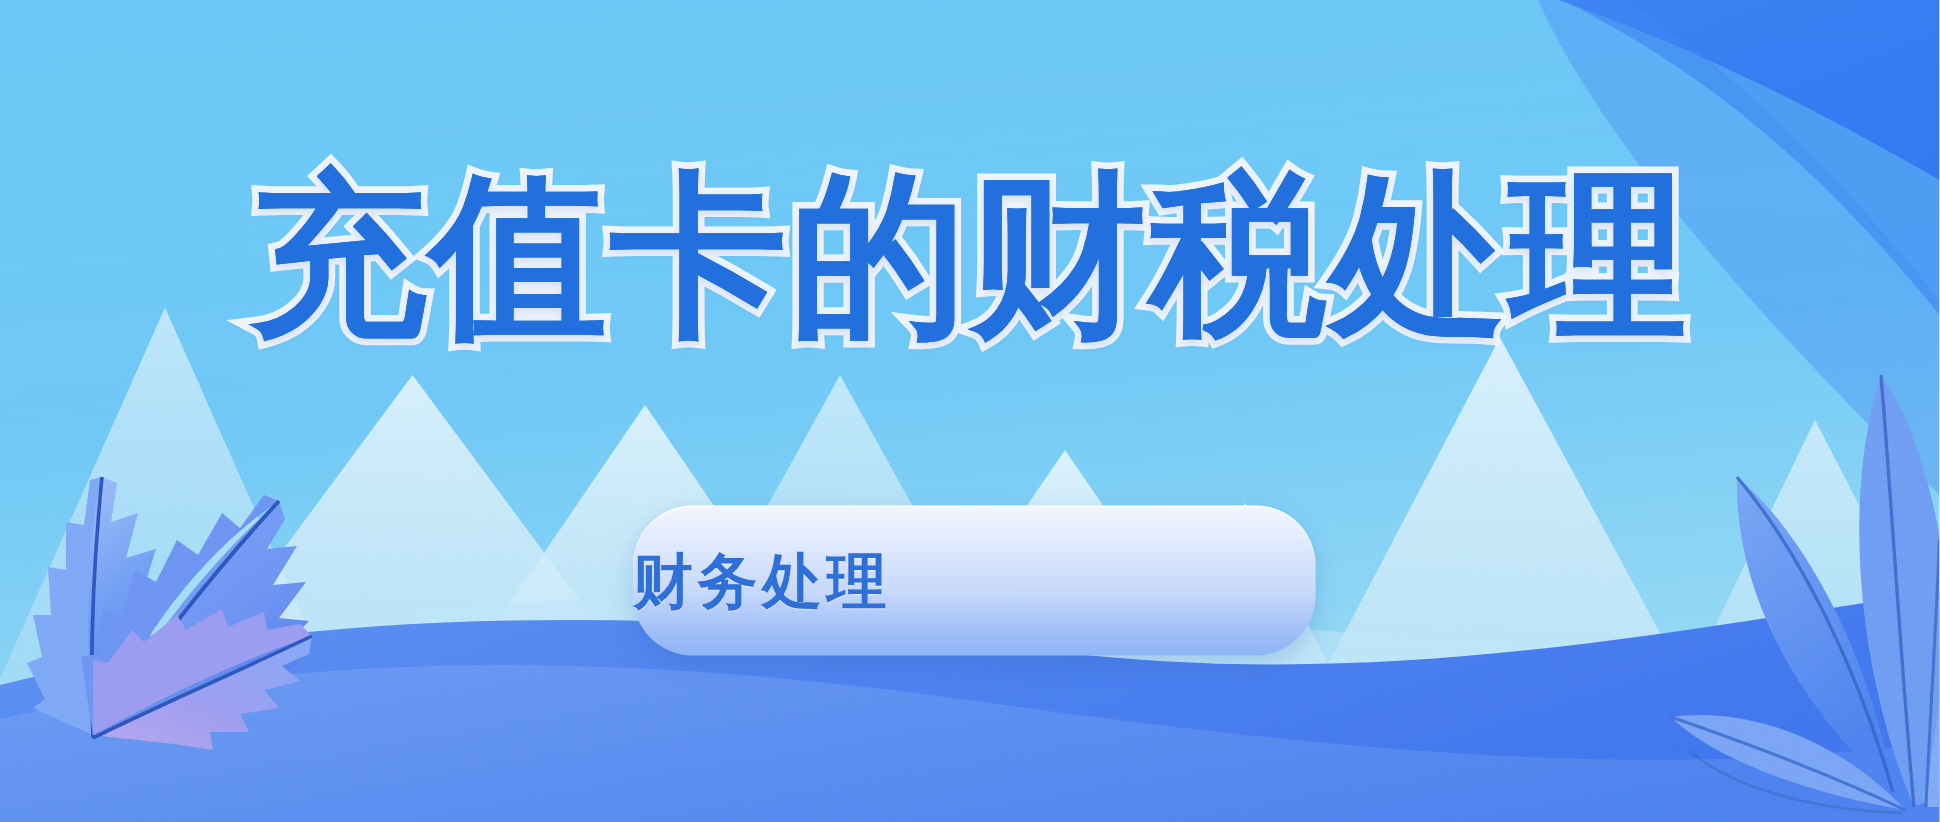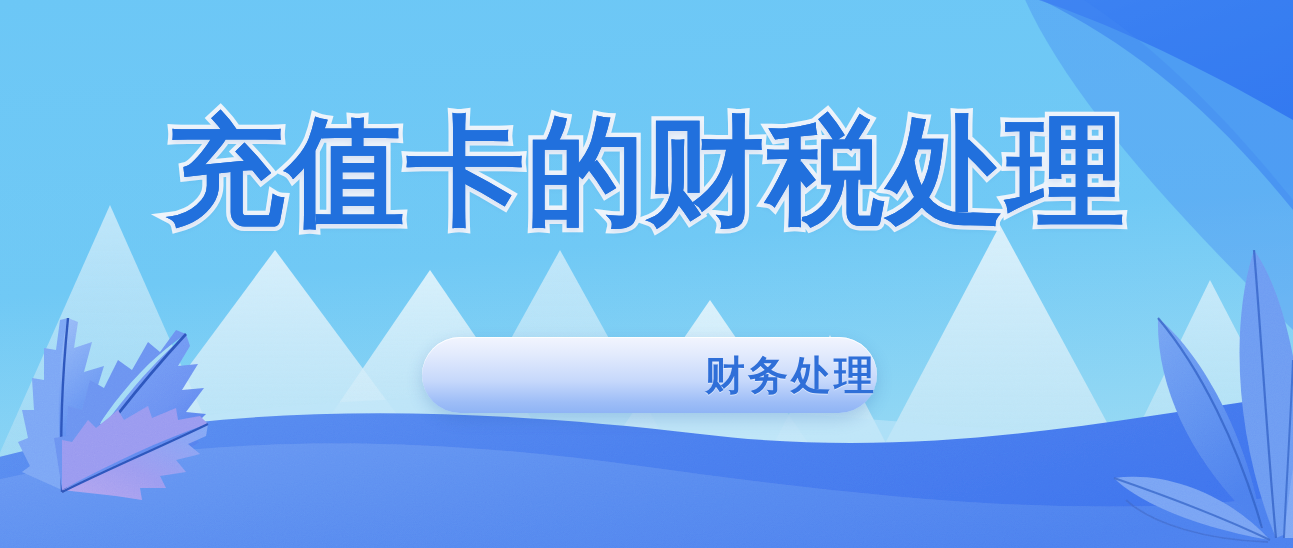--- a/index.html
+++ b/index.html
@@ -38,25 +38,25 @@
     font-weight:bold;
     letter-spacing:2px;
     color:#2170dd;
     white-space:nowrap;
   }
 
   
   #pill{
     position:absolute;
     left:422px;top:337px;
-    width:455px;height:76px;
+    width:455px;height:100px;
     border-radius:40px;
     background:linear-gradient(180deg,#f2f5fe 0%,#e3ebfd 22%,#c6d8fb 58%,#9dbdf7 86%,#8fb4f5 100%);
     box-shadow:0 6px 16px rgba(40,90,175,.22), inset 0 1px 0 rgba(255,255,255,.85);
-    display:flex;align-items:center;justify-content:flex-end;
+    display:flex;align-items:center;justify-content:flex-start;
   }
   #pill-label{
     font-size:40px;
     font-weight:bold;
     letter-spacing:3px;
     color:#2f6fd8;
     text-shadow:0 1px 0 rgba(255,255,255,.5);
   }
 </style>
 </head>

